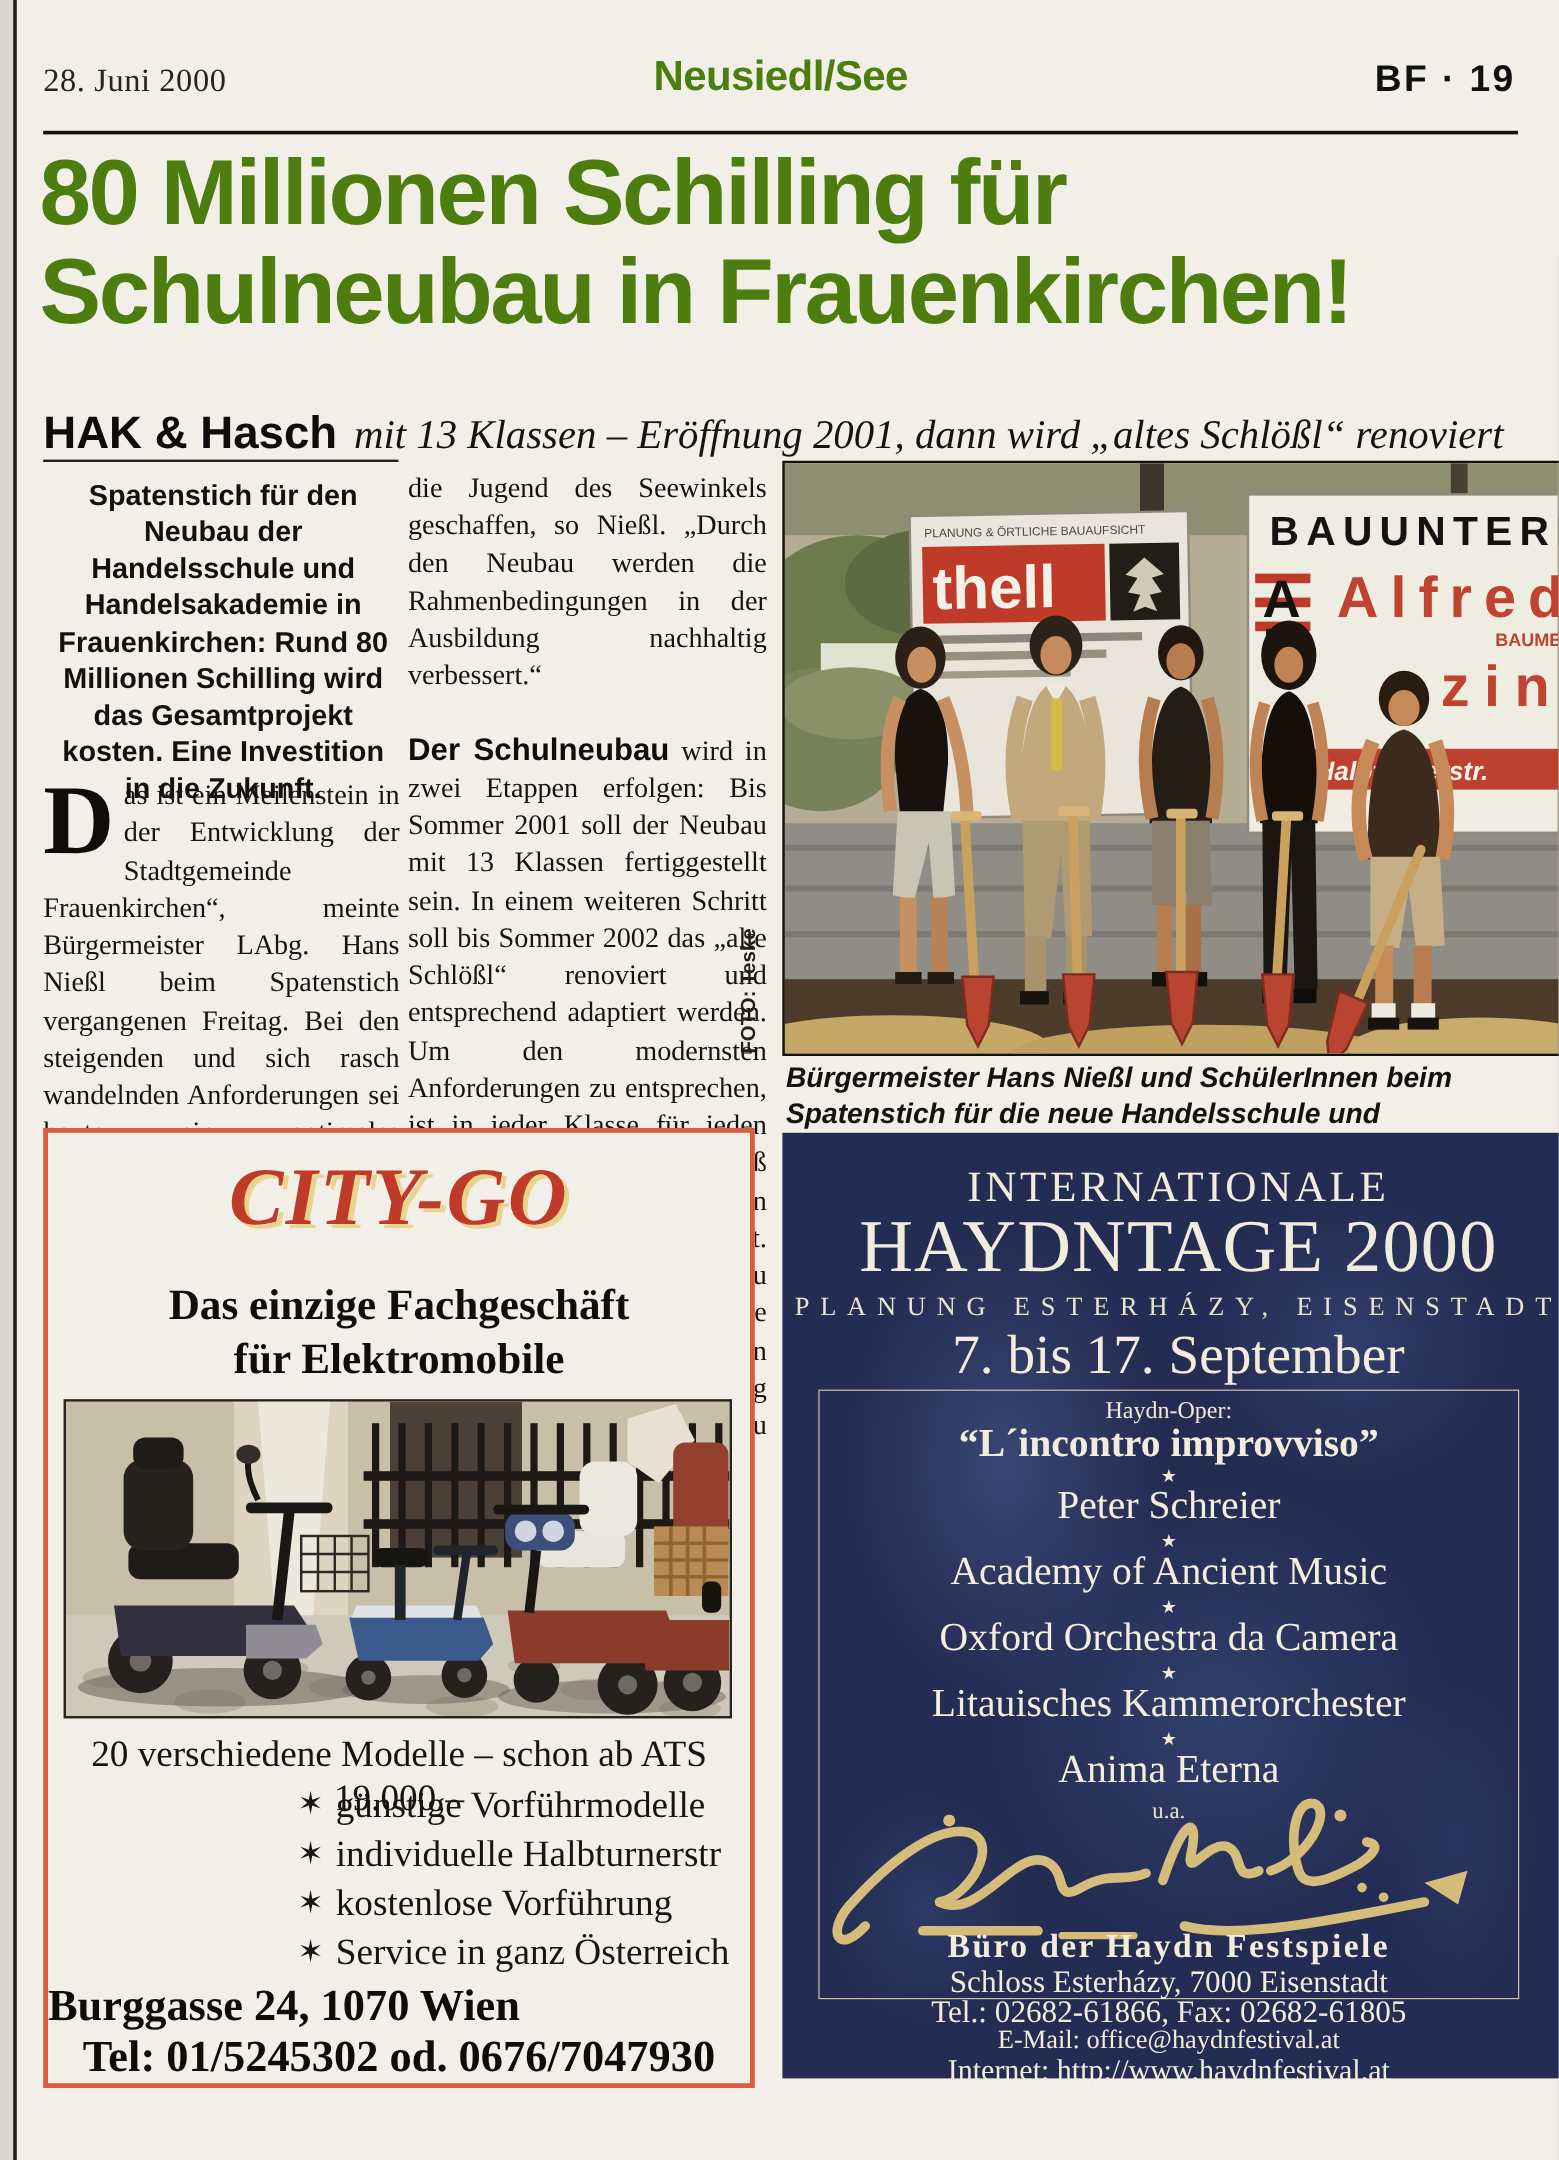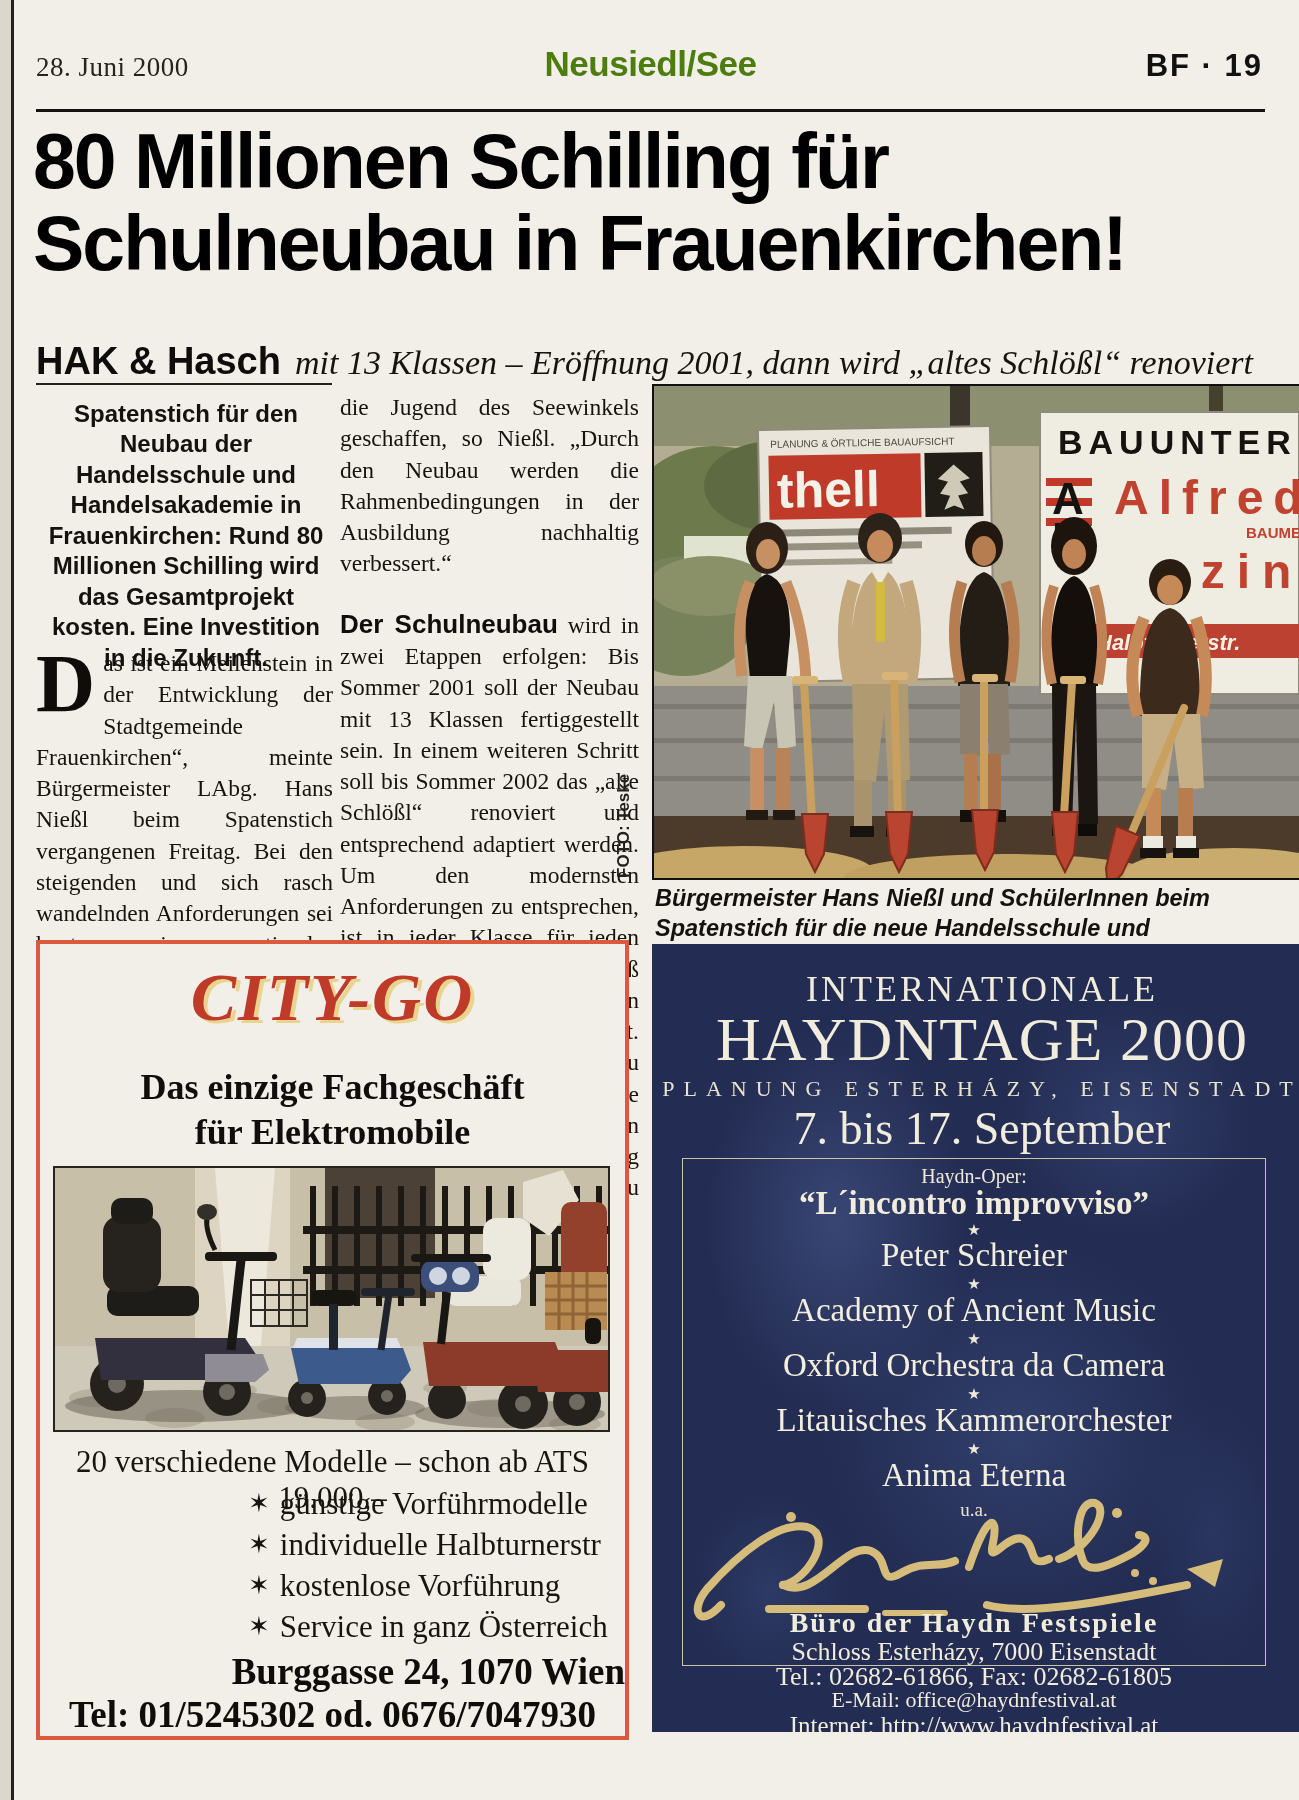--- a/index.html
+++ b/index.html
@@ -13,21 +13,21 @@
   #edge-line{left:11px;top:0;width:3px;height:1800px;background:#23211e;}
 
   
   #hdr-date{left:36px;top:52px;font-size:27px;letter-spacing:.5px;color:#26241f;}
   #hdr-section{left:36px;top:44px;width:1229px;text-align:center;font-weight:bold;font-size:35px;letter-spacing:-.5px;color:#4d7c0f;}
   #hdr-pageref{right:36px;top:48px;font-weight:bold;font-size:31px;letter-spacing:2px;color:#111;}
   #hdr-rule{left:36px;top:109px;width:1229px;height:3px;background:#15130f;}
 
   
   #headline{left:33px;top:120px;width:1250px;font-weight:900;font-size:77px;line-height:1.07;
-            letter-spacing:-2px;color:#000000;}
+            letter-spacing:-2px;color:#4d7c0f;}
   
   #subhead{left:36px;top:340px;width:1240px;white-space:nowrap;}
   #subhead .b{font-family:"Liberation Sans",sans-serif;font-weight:bold;font-size:38px;color:#0e0d0b;}
   #subhead .i{font-style:italic;font-size:34px;color:#16140f;margin-left:14px;}
 
   
   #intro-rule{left:36px;top:383px;width:296px;height:2px;background:#23211c;}
   #intro{left:45px;top:399px;width:282px;font-weight:bold;font-size:24px;line-height:1.27;color:#14120e;text-align:center;}
 
   
@@ -48,21 +48,21 @@
   #citygo{left:36px;top:940px;width:585px;height:792px;border:4px solid #dc5a3c;background:#f2efe8;}
   #cg-brand{left:0;top:14px;width:100%;text-align:center;font-style:italic;font-weight:900;font-size:68px;
             color:#bf3a28;text-shadow:4px 3px 0 #e9d48e;letter-spacing:2px;}
   #cg-tag1{left:0;top:122px;width:100%;text-align:center;font-weight:bold;font-size:36px;color:#0f0e0c;}
   #cg-tag2{left:0;top:167px;width:100%;text-align:center;font-weight:bold;font-size:36px;color:#0f0e0c;}
   #cg-photo{left:13px;top:222px;width:553px;height:262px;border:2px solid #26241f;overflow:hidden;background:#cdc5b2;}
   #cg-models{left:0;top:500px;width:100%;text-align:center;font-size:31px;color:#17150f;}
   #cg-bullets{left:208px;top:542px;}
   .cg-bullet{height:41px;font-size:31px;color:#17150f;white-space:nowrap;}
   .cg-star{font-size:26px;margin-right:10px;position:relative;top:-2px;}
-  #cg-address{left:0;top:706px;width:100%;text-align:right;font-weight:bold;font-size:37px;color:#0e0d0a;}
+  #cg-address{left:0;top:706px;width:100%;text-align:left;font-weight:bold;font-size:37px;color:#0e0d0a;}
   #cg-phone{left:0;top:749px;width:100%;text-align:center;font-weight:bold;font-size:37px;color:#0e0d0a;}
 
   
   #haydn{left:652px;top:944px;width:645px;height:788px;background-color:#232c52;
     background-image:
       radial-gradient(closest-side at 28% 35%, rgba(92,112,172,.38), transparent 72%),
       radial-gradient(closest-side at 72% 22%, rgba(80,102,162,.30), transparent 70%),
       radial-gradient(closest-side at 55% 62%, rgba(72,96,152,.36), transparent 66%),
       radial-gradient(closest-side at 18% 82%, rgba(64,88,142,.32), transparent 70%),
       radial-gradient(closest-side at 85% 75%, rgba(58,80,132,.28), transparent 70%);

